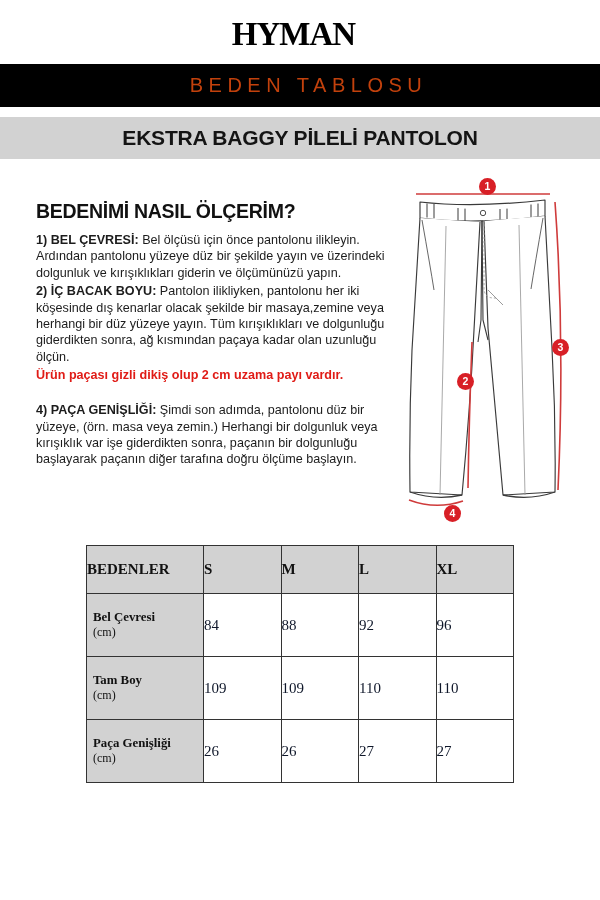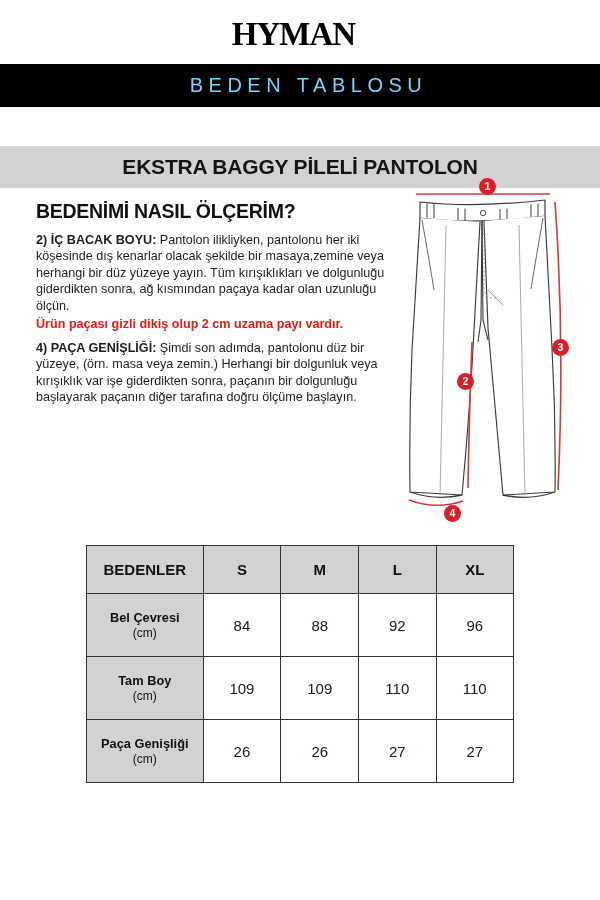--- a/index.html
+++ b/index.html
@@ -22,31 +22,31 @@
     letter-spacing: -1px;
     color: #000;
     line-height: 40px;
   }
   .black-banner {
     position: absolute; top: 64px; left: 0; width: 600px; height: 43px;
     background: #000;
     display: flex; align-items: center; justify-content: center;
   }
   .black-banner-text {
-    color: #7dd3fc;
+    color: #c2410c;
     font-size: 20px;
     font-weight: 400;
     letter-spacing: 5.5px;
     font-family: "Liberation Sans", sans-serif;
     margin-left: 17px;
   }
   .gray-banner {
     position: absolute; top: 117px; left: 0; width: 600px; height: 42px;
     background: #d2d2d2;
-    display: flex; align-items: center; justify-content: center; margin-top: 29px;
+    display: flex; align-items: center; justify-content: center;
   }
   .gray-banner-text {
     color: #141414;
     font-size: 21px;
     font-weight: 700;
     letter-spacing: -0.2px;
     font-family: "Liberation Sans", sans-serif;
   }
 
   
@@ -66,21 +66,21 @@
     color: #1c1c1c;
     margin-bottom: 2px;
     text-align: left;
   }
   .para b { font-weight: 700; }
   .para-red {
     font-size: 12.6px;
     line-height: 17px;
     color: #e01b16;
     font-weight: 700;
-    margin-bottom: 7px;
+    margin-bottom: 18px;
   }
 
   
   .diagram {
     position: absolute; top: 170px; left: 400px;
     width: 200px; height: 365px;
   }
   .diagram svg { display: block; }
   .marker {
     position: absolute;
@@ -102,23 +102,23 @@
   
   .size-table {
     position: absolute; top: 545px; left: 86px;
     width: 428px;
     border-collapse: collapse;
     border: 1.5px solid #333;
     background: #fff;
   }
   .size-table td, .size-table th {
     border: 1.5px solid #333;
-    text-align: center;
+    text-align: left;
     vertical-align: middle;
-    font-family: Liberation Sans, sans-serif;
+    font-family: Liberation Serif, serif;
   }
   .size-table thead th {
     background: #d2d2d2;
     height: 48px;
     font-size: 15px;
     font-weight: 700;
     color: #111;
   }
   .size-table thead th.lbl { font-size: 15px; }
   .size-table tbody td.lbl {
@@ -154,20 +154,21 @@
     <span class="black-banner-text">BEDEN TABLOSU</span>
   </div>
 
   <div class="gray-banner">
     <span class="gray-banner-text">EKSTRA BAGGY PİLELİ PANTOLON</span>
   </div>
 
   <div class="instructions">
     <div class="howto-title">BEDENİMİ NASIL ÖLÇERİM?</div>
 
+    <p class="para"><b>1) BEL ÇEVRESİ:</b><span> Bel ölçüsü için önce pantolonu ilikleyin. Ardından pantolonu yüzeye düz bir şekilde yayın ve üzerindeki dolgunluk ve kırışıklıkları giderin ve ölçümünüzü yapın.</span></p>
 
     <p class="para"><b>2) İÇ BACAK BOYU:</b><span> Pantolon ilikliyken, pantolonu her iki köşesinde dış kenarlar olacak şekilde bir masaya,zemine veya herhangi bir düz yüzeye yayın. Tüm kırışıklıkları ve dolgunluğu giderdikten sonra, ağ kısmından paçaya kadar olan uzunluğu ölçün.</span></p>
 
 
     <p class="para-red">Ürün paçası gizli dikiş olup 2 cm uzama payı vardır.</p>
 
     <p class="para"><b>4) PAÇA GENİŞLİĞİ:</b><span> Şimdi son adımda, pantolonu düz bir yüzeye, (örn. masa veya zemin.) Herhangi bir dolgunluk veya kırışıklık var işe giderdikten sonra, paçanın bir dolgunluğu başlayarak paçanın diğer tarafına doğru ölçüme başlayın.</span></p>
   </div>
 
   <div class="diagram">

